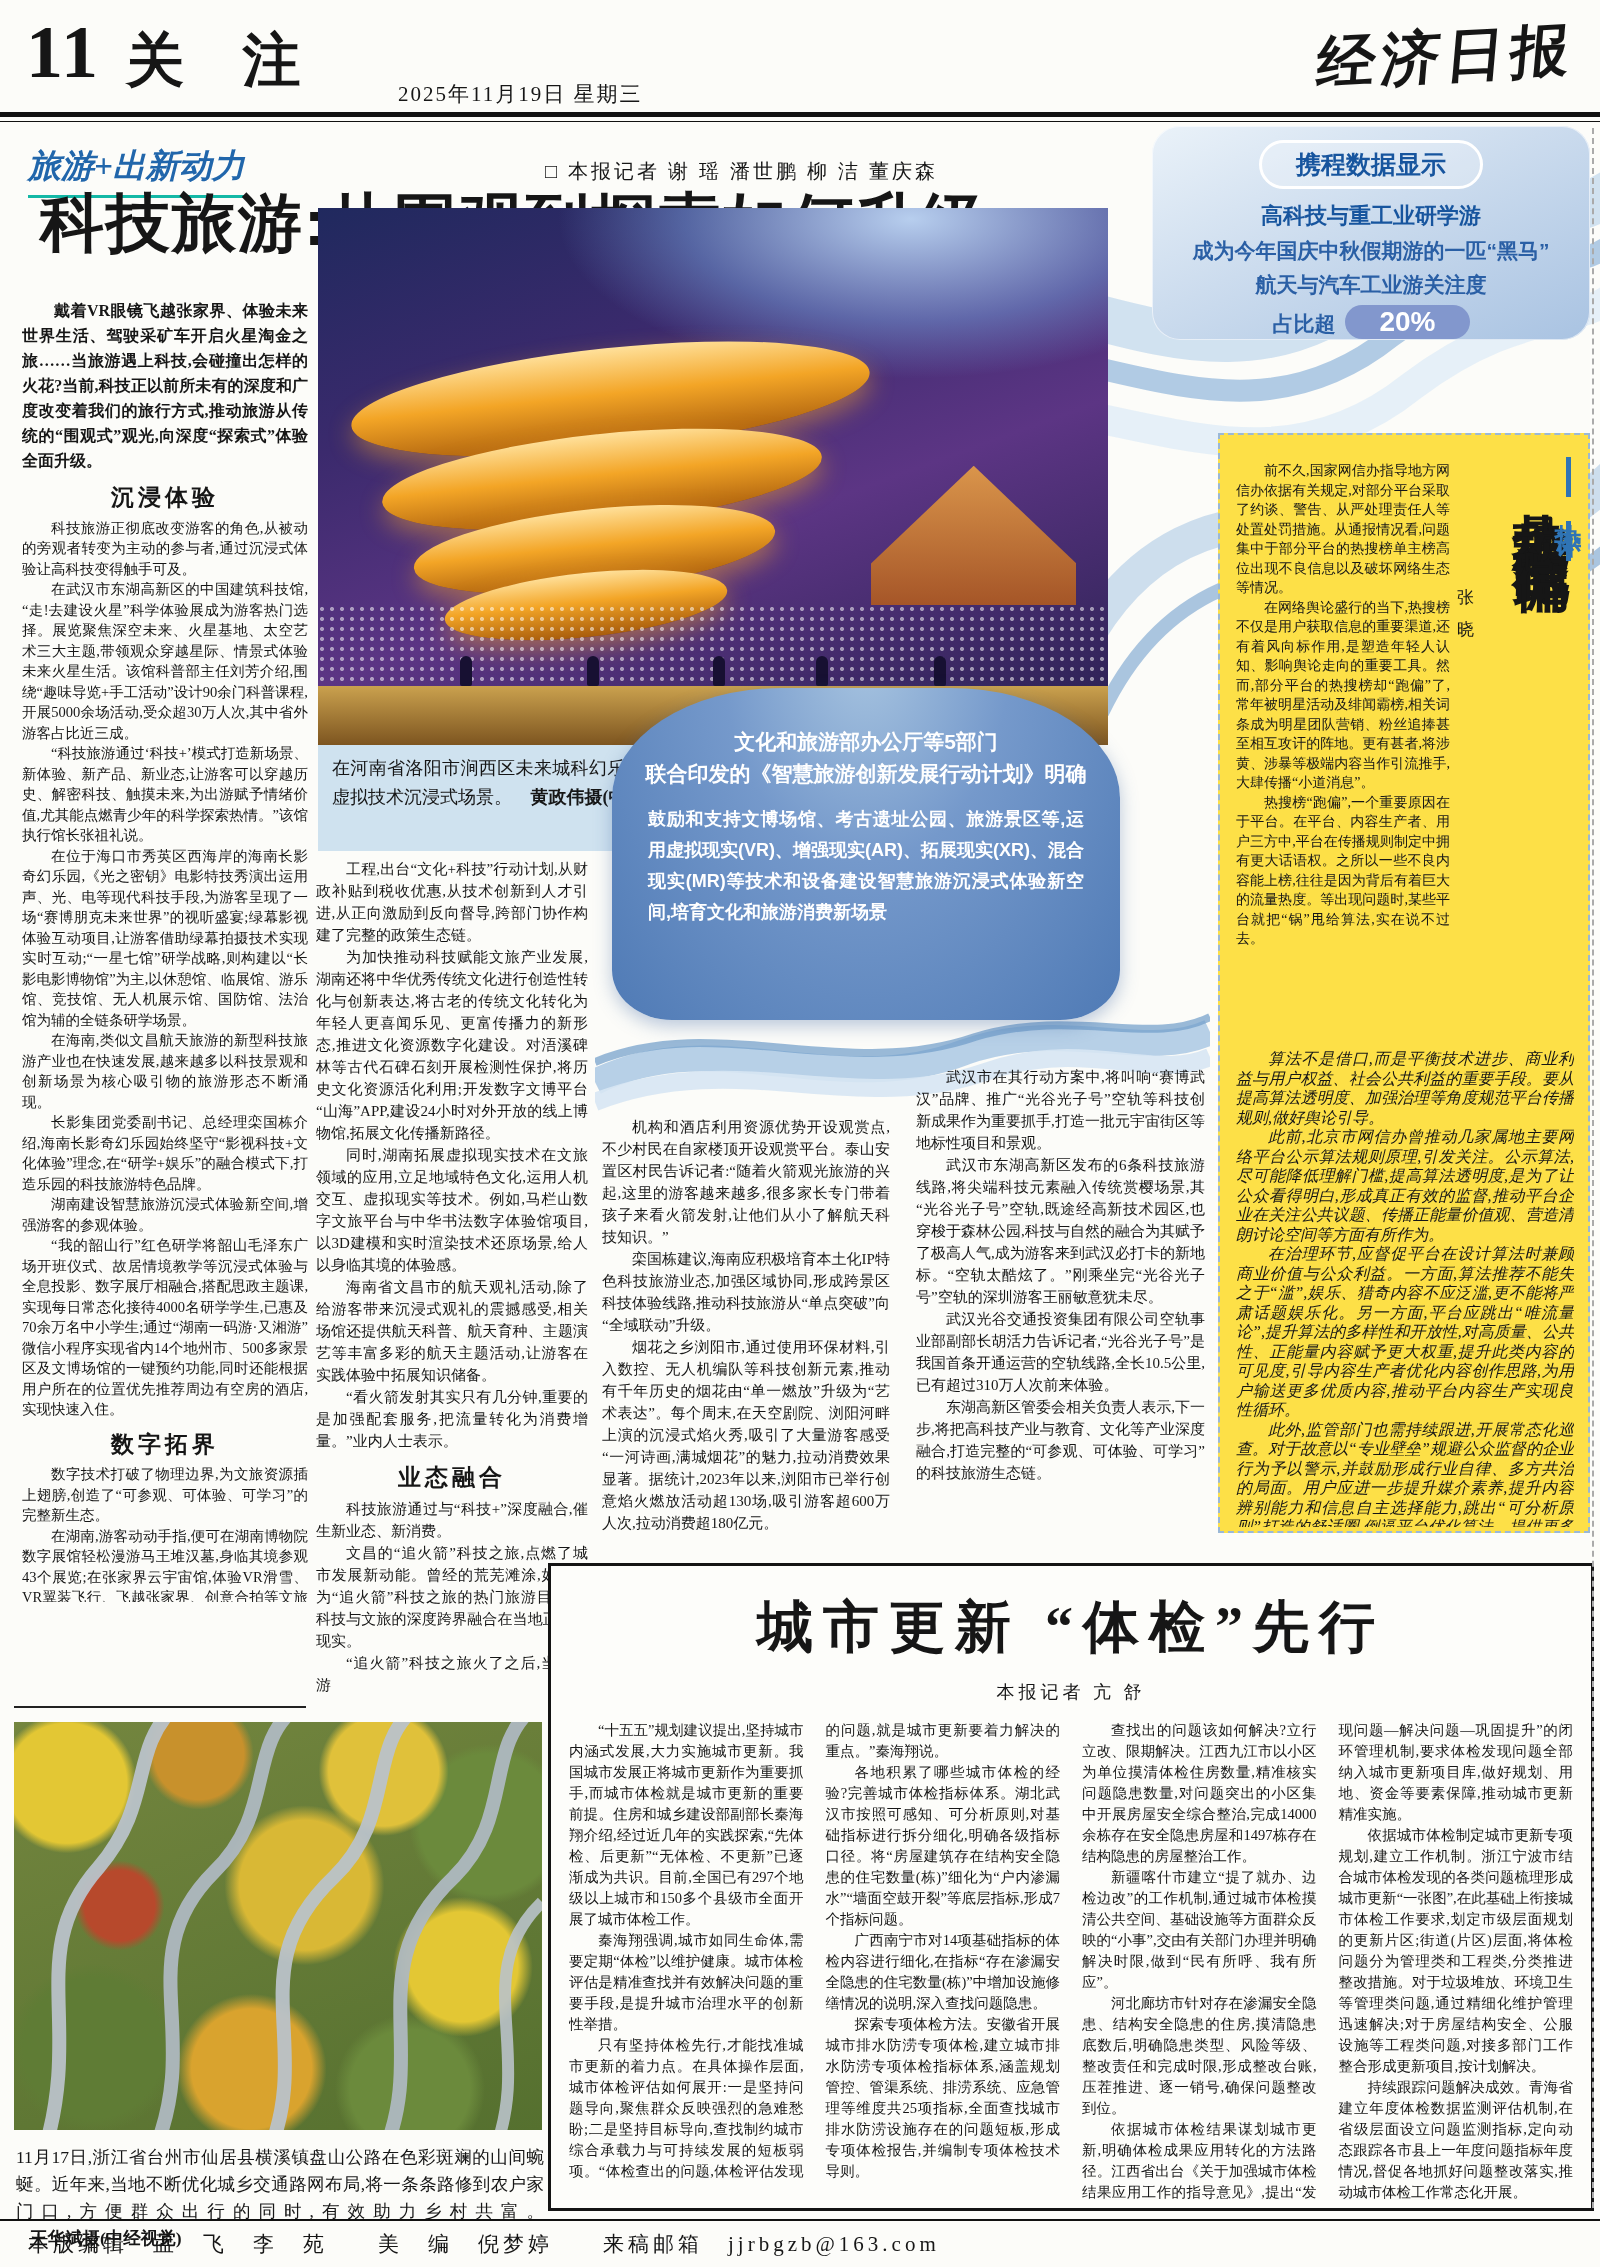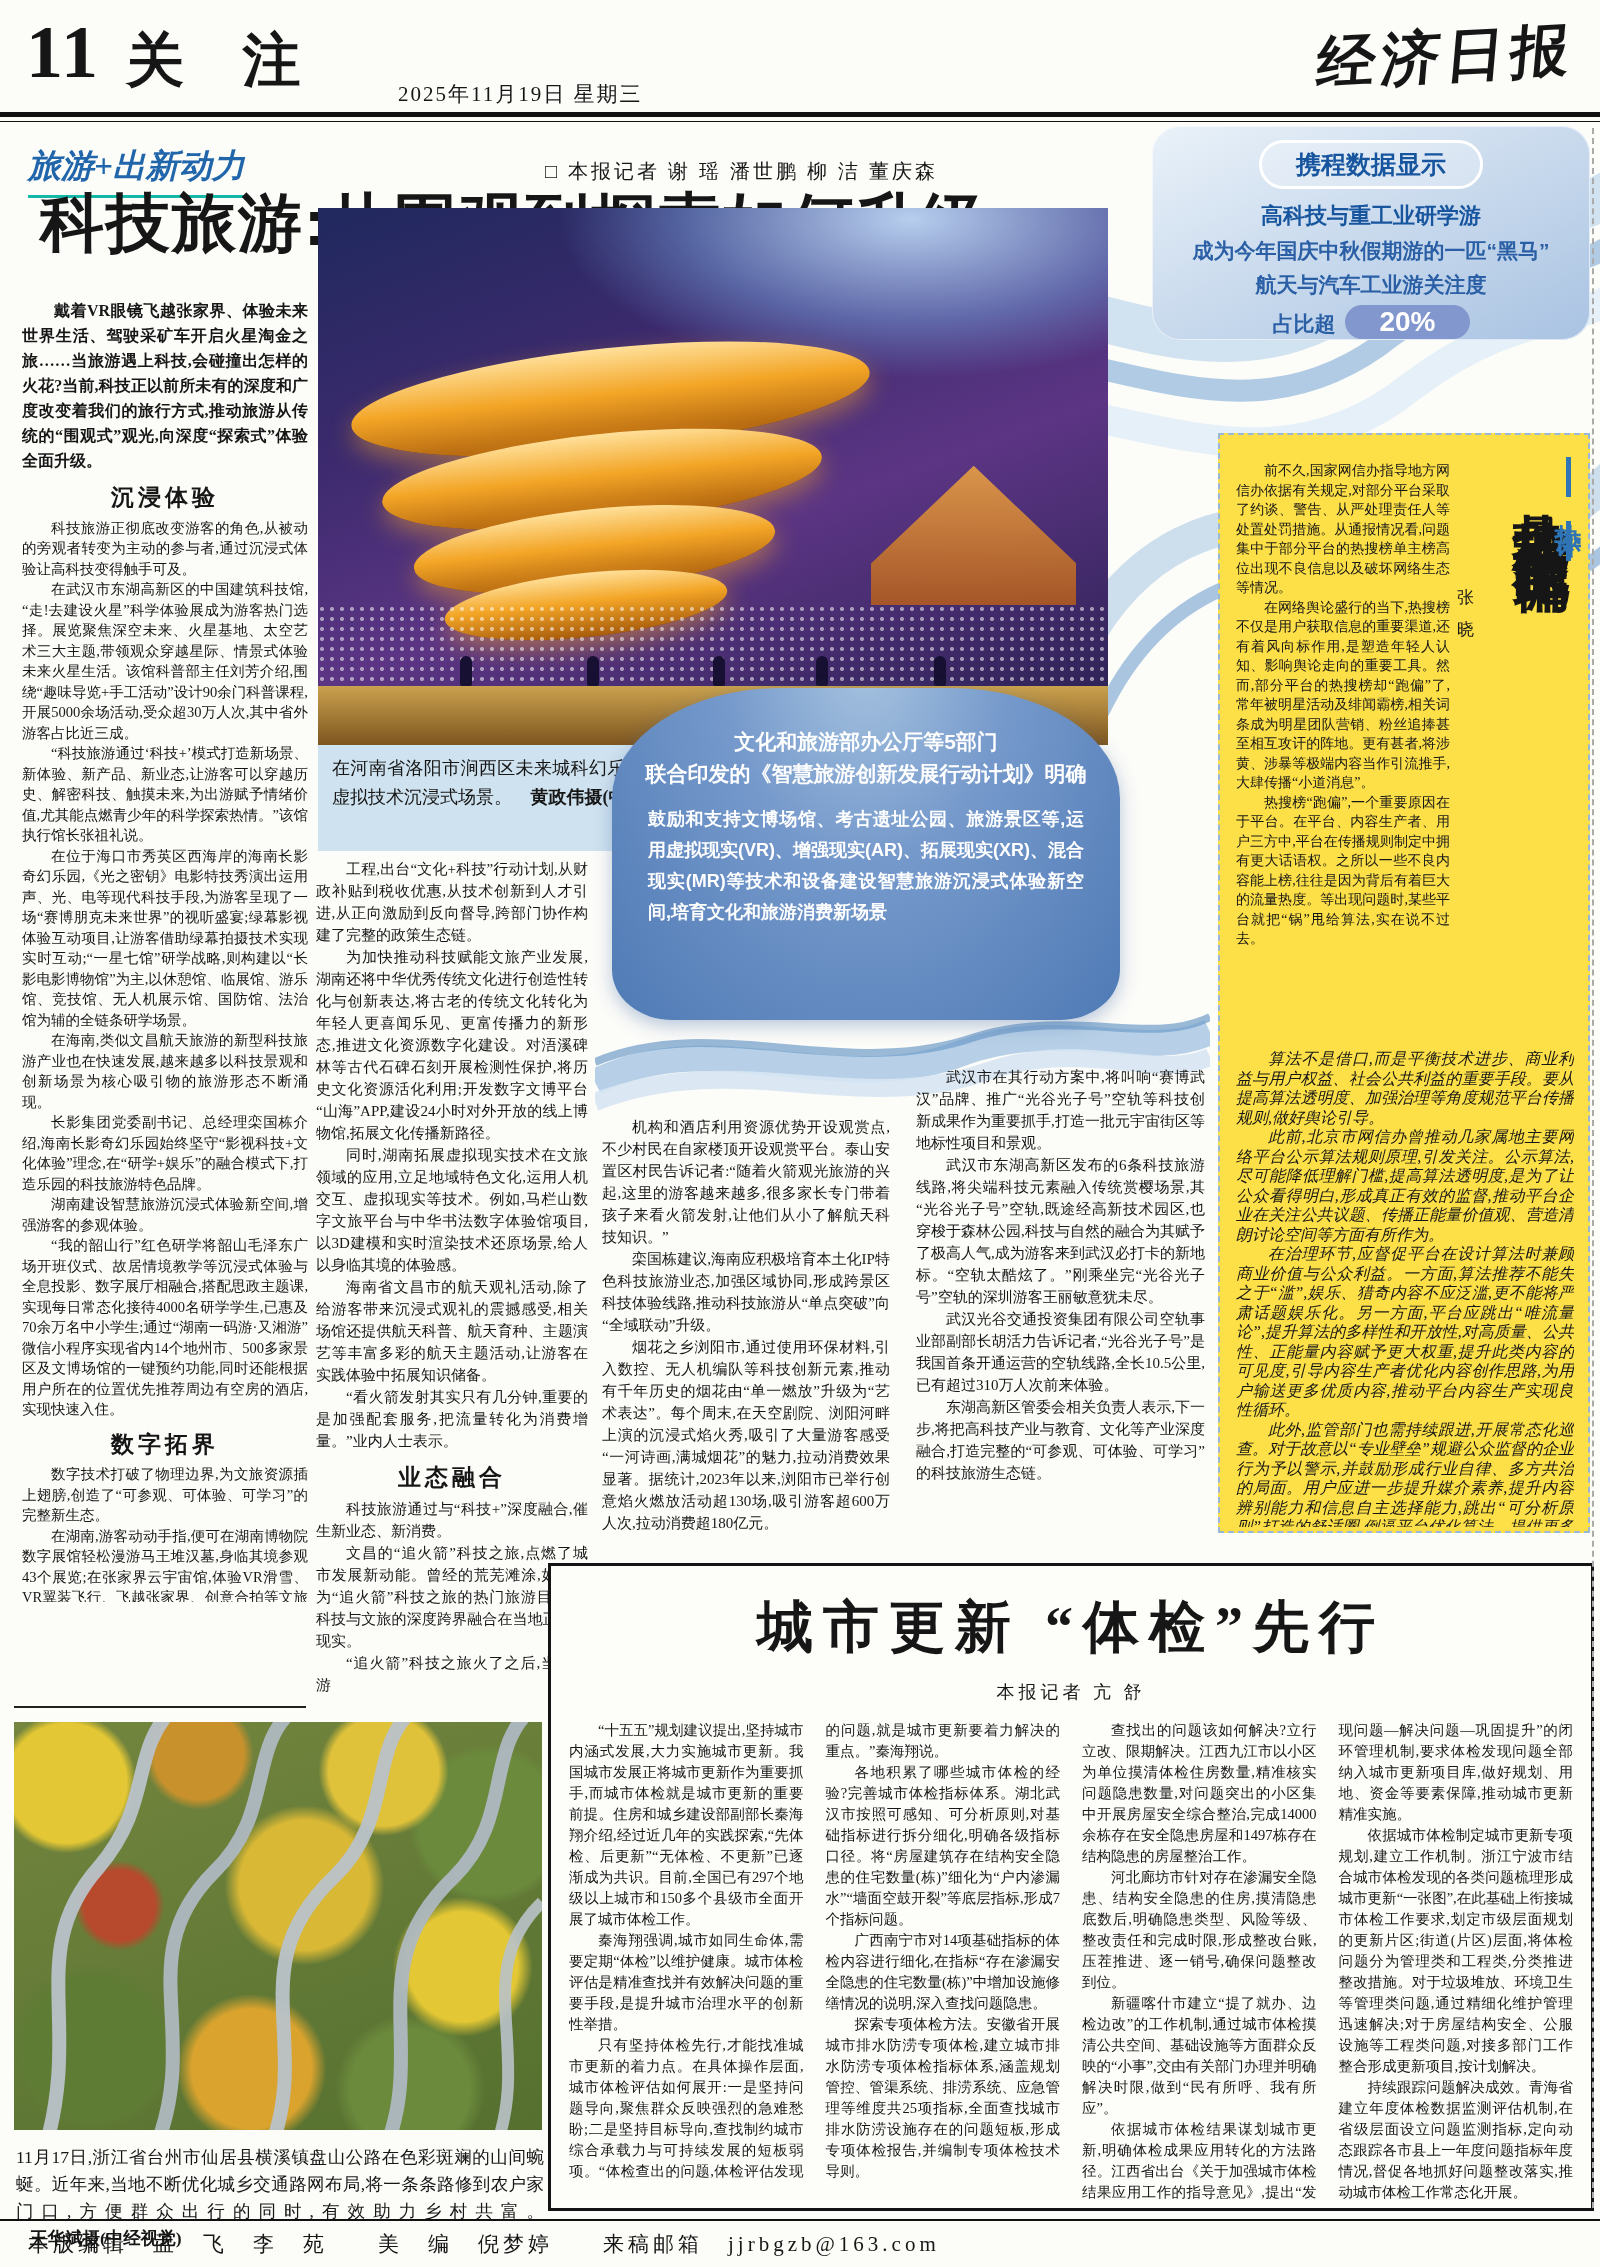--- a/index.html
+++ b/index.html
@@ -299,22 +299,22 @@
     <div class="city-headline">城市更新 “体检”先行</div>
     <div class="city-byline">本报记者 亢 舒</div>
     <div class="city-cols">
         <p>“十五五”规划建议提出,坚持城市内涵式发展,大力实施城市更新。我国城市发展正将城市更新作为重要抓手,而城市体检就是城市更新的重要前提。住房和城乡建设部副部长秦海翔介绍,经过近几年的实践探索,“先体检、后更新”“无体检、不更新”已逐渐成为共识。目前,全国已有297个地级以上城市和150多个县级市全面开展了城市体检工作。</p>
         <p>秦海翔强调,城市如同生命体,需要定期“体检”以维护健康。城市体检评估是精准查找并有效解决问题的重要手段,是提升城市治理水平的创新性举措。</p>
         <p>只有坚持体检先行,才能找准城市更新的着力点。在具体操作层面,城市体检评估如何展开:一是坚持问题导向,聚焦群众反映强烈的急难愁盼;二是坚持目标导向,查找制约城市综合承载力与可持续发展的短板弱项。“体检查出的问题,体检评估发现的问题,就是城市更新要着力解决的重点。”秦海翔说。</p>
         <p>各地积累了哪些城市体检的经验?完善城市体检指标体系。湖北武汉市按照可感知、可分析原则,对基础指标进行拆分细化,明确各级指标口径。将“房屋建筑存在结构安全隐患的住宅数量(栋)”细化为“户内渗漏水”“墙面空鼓开裂”等底层指标,形成7个指标问题。</p>
         <p>广西南宁市对14项基础指标的体检内容进行细化,在指标“存在渗漏安全隐患的住宅数量(栋)”中增加设施修缮情况的说明,深入查找问题隐患。</p>
         <p>探索专项体检方法。安徽省开展城市排水防涝专项体检,建立城市排水防涝专项体检指标体系,涵盖规划管控、管渠系统、排涝系统、应急管理等维度共25项指标,全面查找城市排水防涝设施存在的问题短板,形成专项体检报告,并编制专项体检技术导则。</p>
         <p>查找出的问题该如何解决?立行立改、限期解决。江西九江市以小区为单位摸清体检住房数量,精准核实问题隐患数量,对问题突出的小区集中开展房屋安全综合整治,完成14000余栋存在安全隐患房屋和1497栋存在结构隐患的房屋整治工作。</p>
+        <p>新疆喀什市建立“提了就办、边检边改”的工作机制,通过城市体检摸清公共空间、基础设施等方面群众反映的“小事”,交由有关部门办理并明确解决时限,做到“民有所呼、我有所应”。</p>
         <p>河北廊坊市针对存在渗漏安全隐患、结构安全隐患的住房,摸清隐患底数后,明确隐患类型、风险等级、整改责任和完成时限,形成整改台账,压茬推进、逐一销号,确保问题整改到位。</p>
-        <p>新疆喀什市建立“提了就办、边检边改”的工作机制,通过城市体检摸清公共空间、基础设施等方面群众反映的“小事”,交由有关部门办理并明确解决时限,做到“民有所呼、我有所应”。</p>
         <p>依据城市体检结果谋划城市更新,明确体检成果应用转化的方法路径。江西省出台《关于加强城市体检结果应用工作的指导意见》,提出“发现问题—解决问题—巩固提升”的闭环管理机制,要求体检发现问题全部纳入城市更新项目库,做好规划、用地、资金等要素保障,推动城市更新精准实施。</p>
         <p>依据城市体检制定城市更新专项规划,建立工作机制。浙江宁波市结合城市体检发现的各类问题梳理形成城市更新“一张图”,在此基础上衔接城市体检工作要求,划定市级层面规划的更新片区;街道(片区)层面,将体检问题分为管理类和工程类,分类推进整改措施。对于垃圾堆放、环境卫生等管理类问题,通过精细化维护管理迅速解决;对于房屋结构安全、公服设施等工程类问题,对接多部门工作整合形成更新项目,按计划解决。</p>
         <p>持续跟踪问题解决成效。青海省建立年度体检数据监测评估机制,在省级层面设立问题监测指标,定向动态跟踪各市县上一年度问题指标年度情况,督促各地抓好问题整改落实,推动城市体检工作常态化开展。</p>
       </div>
   </div>
 
   <div class="abs footer-rule"></div>
   <div class="abs footer-text">本版编辑　孟　飞　李　苑　　美　编　倪梦婷　　来稿邮箱　jjrbgzb@163.com</div>
   <div class="abs edge-dash"></div>
 

